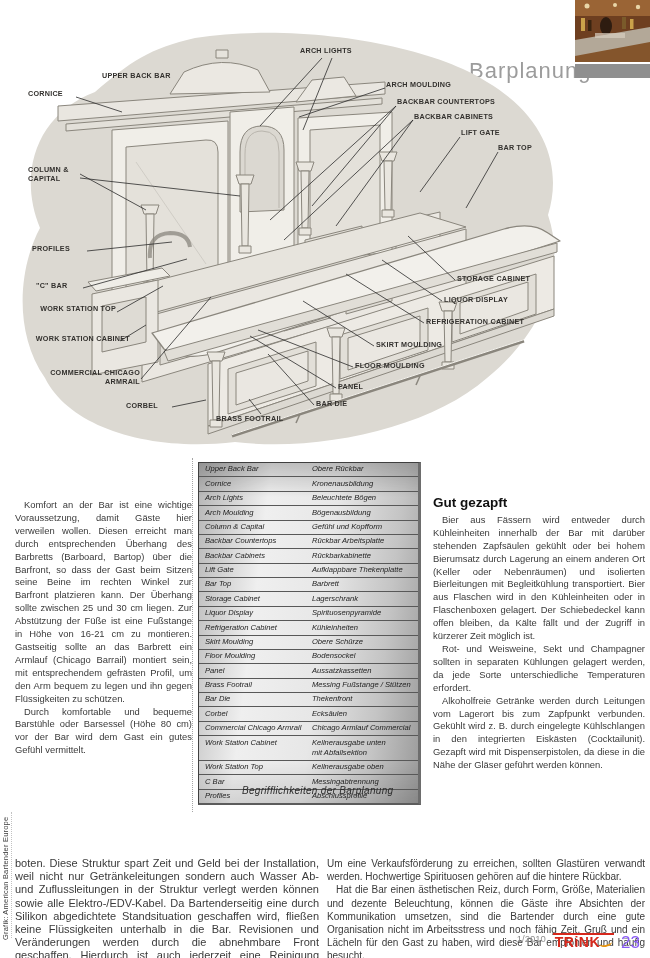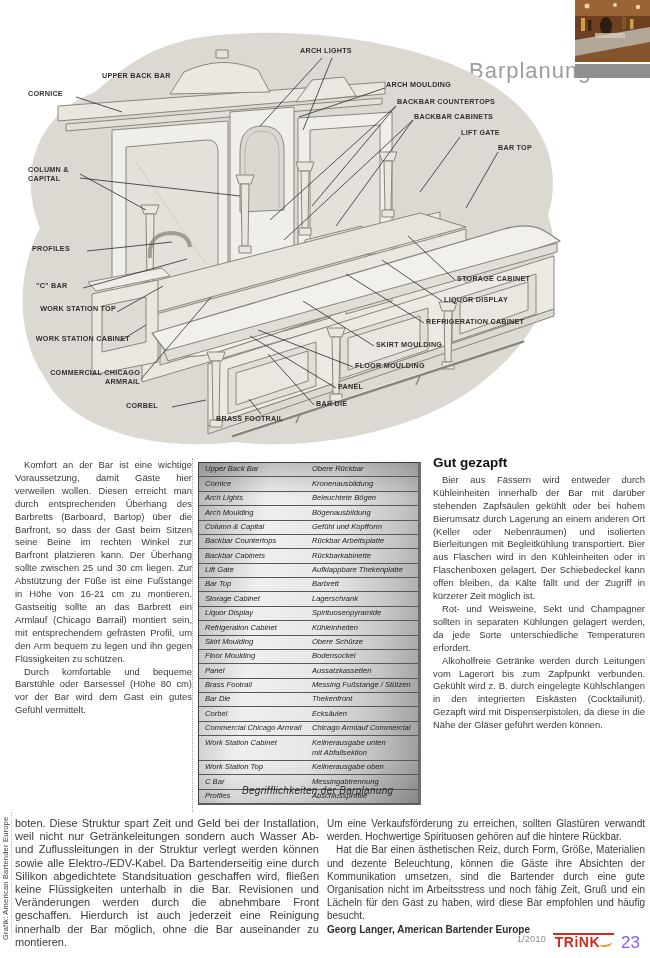--- a/index.html
+++ b/index.html
@@ -28,21 +28,21 @@
       linear-gradient(97deg,#b6b6b6 0%,#efefef 28%,#e7e7e7 55%,#c4c4c4 80%,#9a9a9a 100%);}
   .g-row{display:flex;border-bottom:1px solid #585858;}
   .g-row:last-child{border-bottom:none;}
   .g-en{width:47%;padding:1.4px 2px 1.4px 6px;}
   .g-de{flex:1;padding:1.4px 3px 1.4px 2px;white-space:pre-line;}
   .g-en,.g-de{font-style:italic;font-size:7.6px;line-height:10.6px;color:#1d1d1d;}
   .g-caption{position:absolute;left:198px;top:785px;font-style:italic;font-size:10px;
              color:#2b2b2b;letter-spacing:.3px;padding-left:44px;}
 
   
-  .coltext{position:absolute;text-align:justify;font-size:9.4px;line-height:12.9px;color:#3a3a3a;}
+  .coltext{position:absolute;text-align:justify;font-size:9.4px;line-height:12.9px;color:#3a3a3a;margin-top:40px;}
   .col-left{left:15px;top:459px;width:177px;}
   .col-right{left:433px;top:457px;width:212px;}
   .col-right h2{font-size:13.5px;color:#101010;margin:0 0 4px 0;font-weight:bold;}
   .coltext p{margin:0;}
   .coltext p.ind{text-indent:9px;}
   .bottom-left{left:15px;top:817px;width:304px;font-size:11px;line-height:13.2px;}
   .bottom-right{left:327px;top:817px;width:318px;font-size:10px;line-height:13.2px;}
   .byline{font-weight:bold;text-align:left;color:#2e2e2e;margin-top:1px;}
 
   

